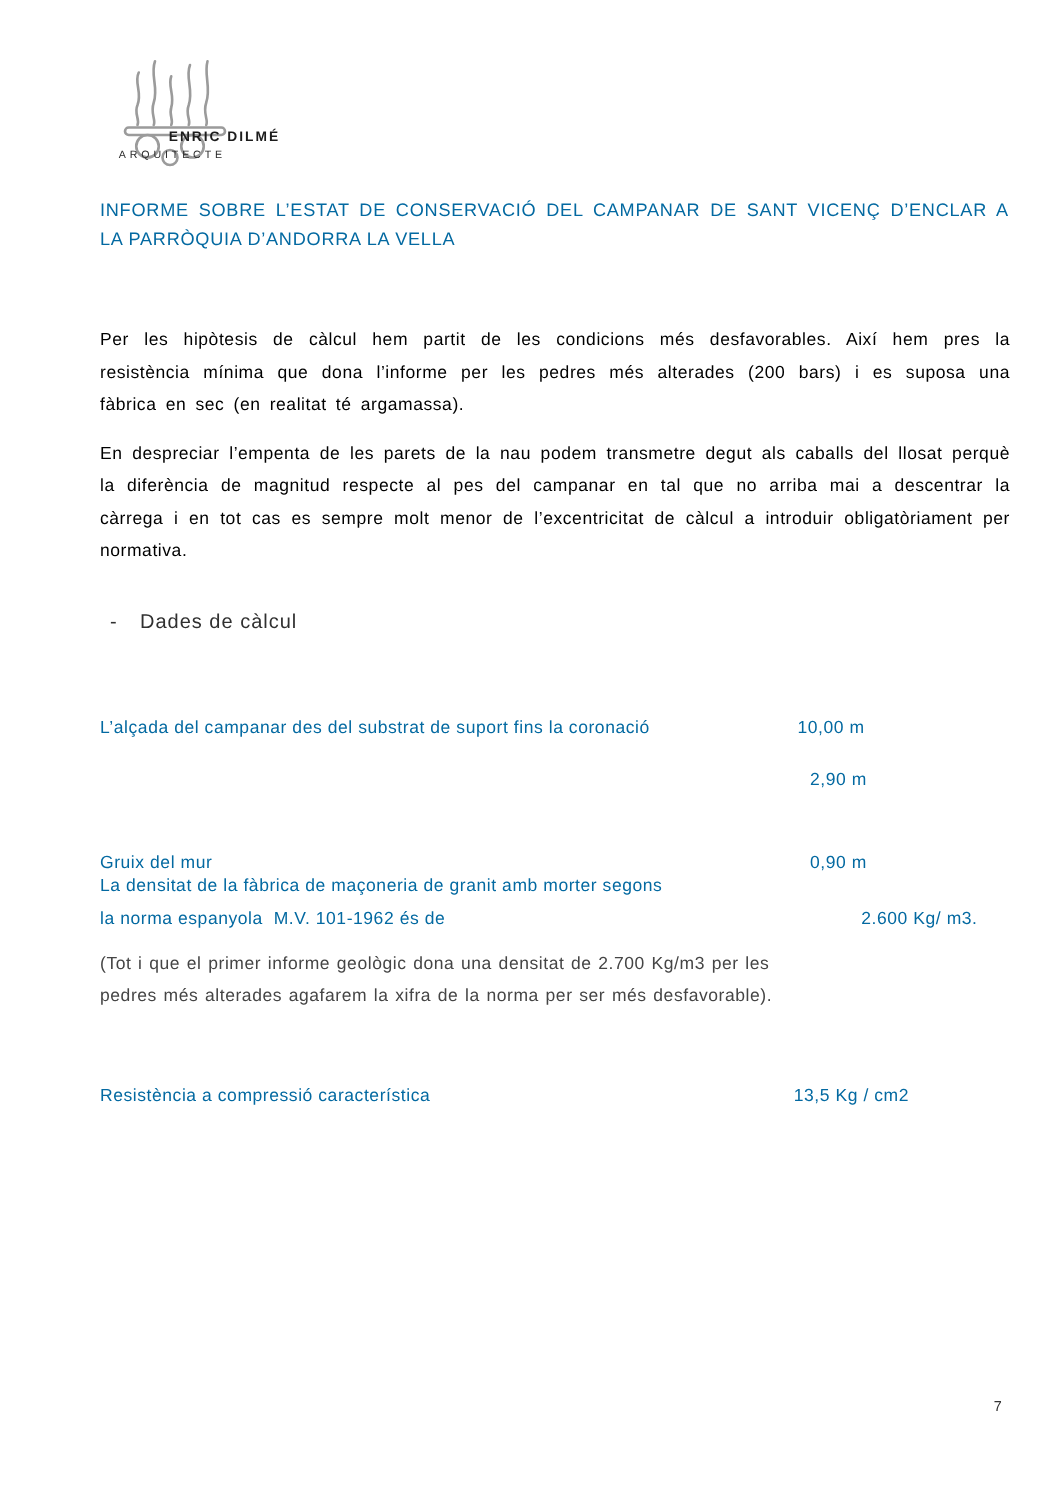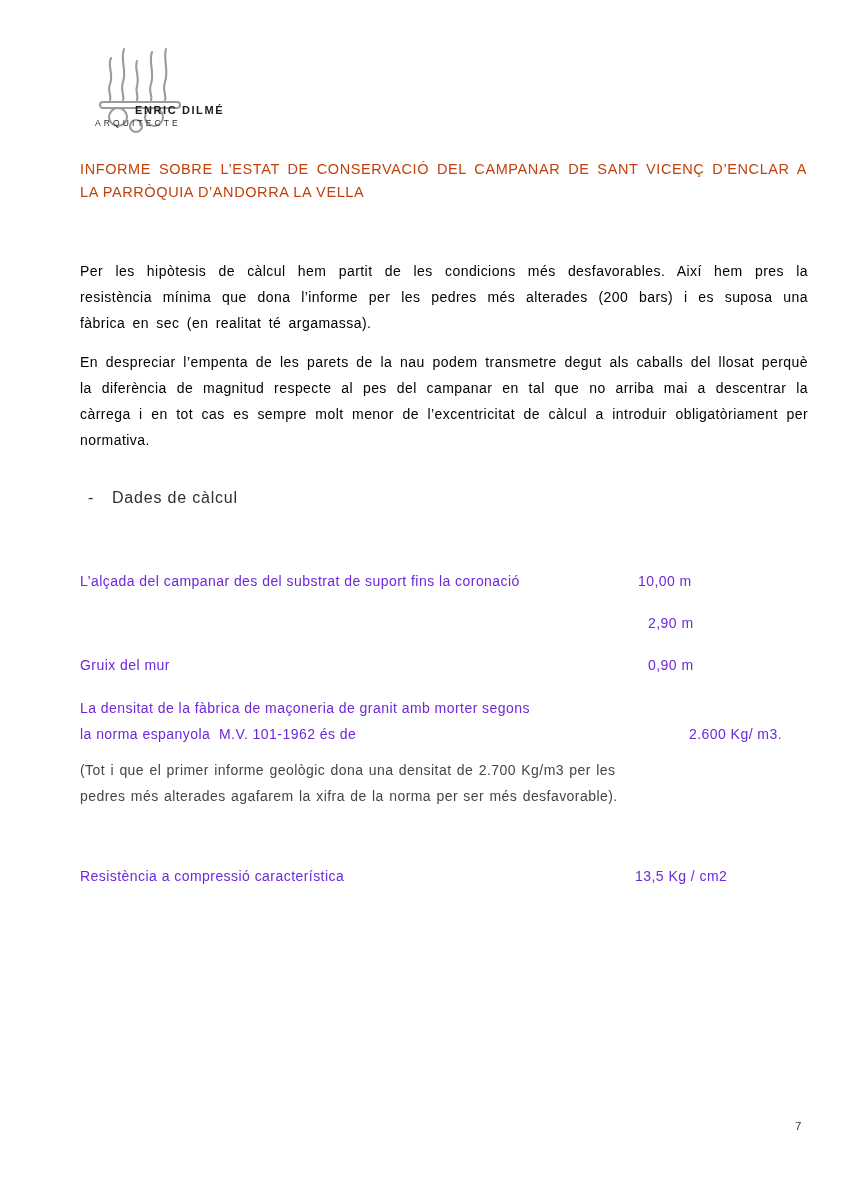--- a/index.html
+++ b/index.html
@@ -30,21 +30,21 @@
     position: absolute; left: 0; top: 74px;
     font-size: 8.5px; font-weight: normal;
     letter-spacing: 3.1px; color: #2a2a2a;
     white-space: nowrap;
   }
 
   
   .title {
     position: absolute;
     left: 80px; top: 158px; width: 727px;
-    color: #c2410c;
+    color: #0369a1;
     font-size: 14.5px;
     line-height: 23px;
     letter-spacing: 0.6px;
   }
   .title-line1 { text-align: justify; text-align-last: justify; }
   .title-line2 { text-align: left; padding-right: 148px; }
 
   
   .paragraphs {
     position: absolute;
@@ -72,31 +72,31 @@
   }
   .section-bullet { width: 24px; }
 
   
   .data-row {
     position: absolute;
     left: 80px; width: 728px;
     font-size: 14px;
     line-height: 26px;
     letter-spacing: 0.45px;
-    color: #6d28d9;
+    color: #0369a1;
   }
   .data-row .row-label { display: inline-block; max-width: 545px; vertical-align: top; }
   .data-row .row-value {
     position: absolute; left: 558px; top: 0;
     white-space: nowrap;
   }
   .row-indent .row-value { left: 568px; }
   #row-height   { top: 568px; }
   #row-diameter { top: 610px; }
-  #row-wall     { top: 652px; }
+  #row-wall     { top: 676px; }
 
   #row-density  { top: 695px; }
   #row-density .row-value { top: 26px; left: 584px; margin-left: 25px; }
   .pre { white-space: pre-wrap; text-align: center; }
 
   .note {
     position: absolute;
     left: 80px; top: 757px; width: 578px;
     font-size: 14px;
     line-height: 26px;

